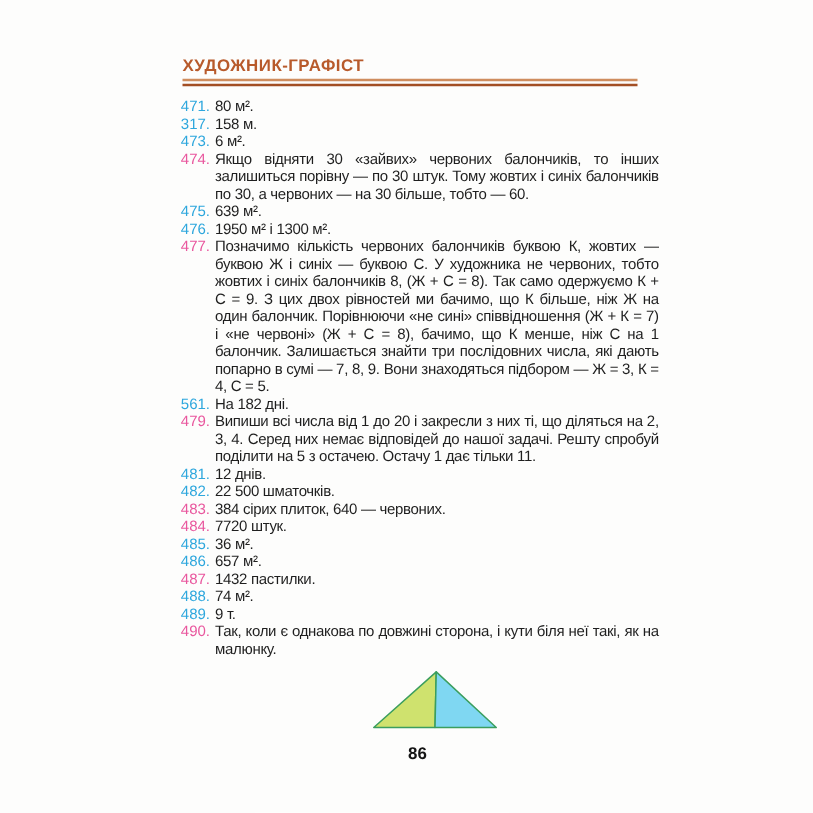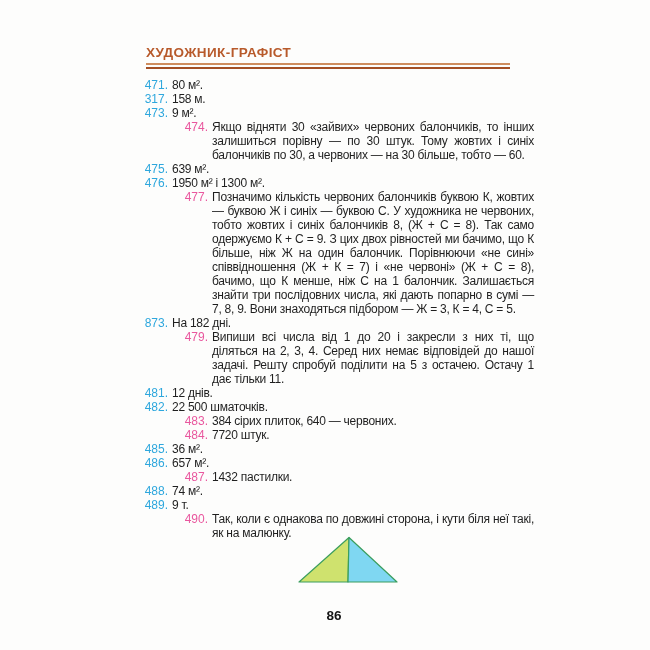--- a/index.html
+++ b/index.html
@@ -40,41 +40,41 @@
   }
   .answer-row { display: flex; align-items: flex-start; }
   .num {
     flex: none;
     width: 28px;
     text-align: right;
     font-size: 12px;
     line-height: 14px;
   }
   .num.blue { color: var(--blue); }
-  .num.pink { color: var(--pink); margin-left: 40px; }
+  .num.pink { color: var(--pink); }
   .txt {
     margin-left: 4px;
     width: 355px;
     font-size: 12px;
     line-height: 14px;
     letter-spacing: -0.25px;
     color: var(--text);
     text-align: justify;
   }
   .figure {
     position: absolute;
     left: 297px; top: 535px;
     width: 102px; height: 49px;
   }
   .figure svg { display: block; }
   .tri-left  { fill: var(--tri_left_fill);  stroke: var(--tri_stroke); stroke-width: 1.2; stroke-linejoin: round; }
   .tri-right { fill: var(--tri_right_fill); stroke: var(--tri_stroke); stroke-width: 1.2; stroke-linejoin: round; }
   .page-number {
     position: absolute;
-    left: 140px; top: 608px;
+    left: 140px; top: 595px;
     width: 388px;
     text-align: center;
     font-size: 13.5px;
     font-weight: bold;
     color: #141414;
   }
 </style>
 </head>
 <body>
 
@@ -89,40 +89,40 @@
       <li class="answer-row">
         <span class="num blue">471.</span>
         <div class="txt">80 м².</div>
       </li>
       <li class="answer-row">
         <span class="num blue">317.</span>
         <div class="txt">158 м.</div>
       </li>
       <li class="answer-row">
         <span class="num blue">473.</span>
-        <div class="txt">9 м².</div>
+        <div class="txt">6 м².</div>
       </li>
       <li class="answer-row">
         <span class="num pink">474.</span>
         <div class="txt">Якщо відняти 30 «зайвих» червоних балончиків, то інших залишиться порівну — по 30 штук. Тому жовтих і синіх балончиків по 30, а червоних — на 30 більше, тобто — 60.</div>
       </li>
       <li class="answer-row">
         <span class="num blue">475.</span>
         <div class="txt">639 м².</div>
       </li>
       <li class="answer-row">
         <span class="num blue">476.</span>
         <div class="txt">1950 м² і 1300 м².</div>
       </li>
       <li class="answer-row">
         <span class="num pink">477.</span>
         <div class="txt">Позначимо кількість червоних балончиків буквою К, жовтих — буквою Ж і синіх — буквою С. У художника не червоних, тобто жовтих і синіх балончиків 8, (Ж + С = 8). Так само одержуємо К + С = 9. З цих двох рівностей ми бачимо, що К більше, ніж Ж на один балончик. Порівнюючи «не сині» співвідношення (Ж + К = 7) і «не червоні» (Ж + С = 8), бачимо, що К менше, ніж С на 1 балончик. Залишається знайти три послідовних числа, які дають попарно в сумі — 7, 8, 9. Вони знаходяться підбором — Ж = 3, К = 4, С = 5.</div>
       </li>
       <li class="answer-row">
-        <span class="num blue">873.</span>
+        <span class="num blue">561.</span>
         <div class="txt">На 182 дні.</div>
       </li>
       <li class="answer-row">
         <span class="num pink">479.</span>
         <div class="txt">Випиши всі числа від 1 до 20 і закресли з них ті, що діляться на 2, 3, 4. Серед них немає відповідей до нашої задачі. Решту спробуй поділити на 5 з остачею. Остачу 1 дає тільки 11.</div>
       </li>
       <li class="answer-row">
         <span class="num blue">481.</span>
         <div class="txt">12 днів.</div>
       </li>

